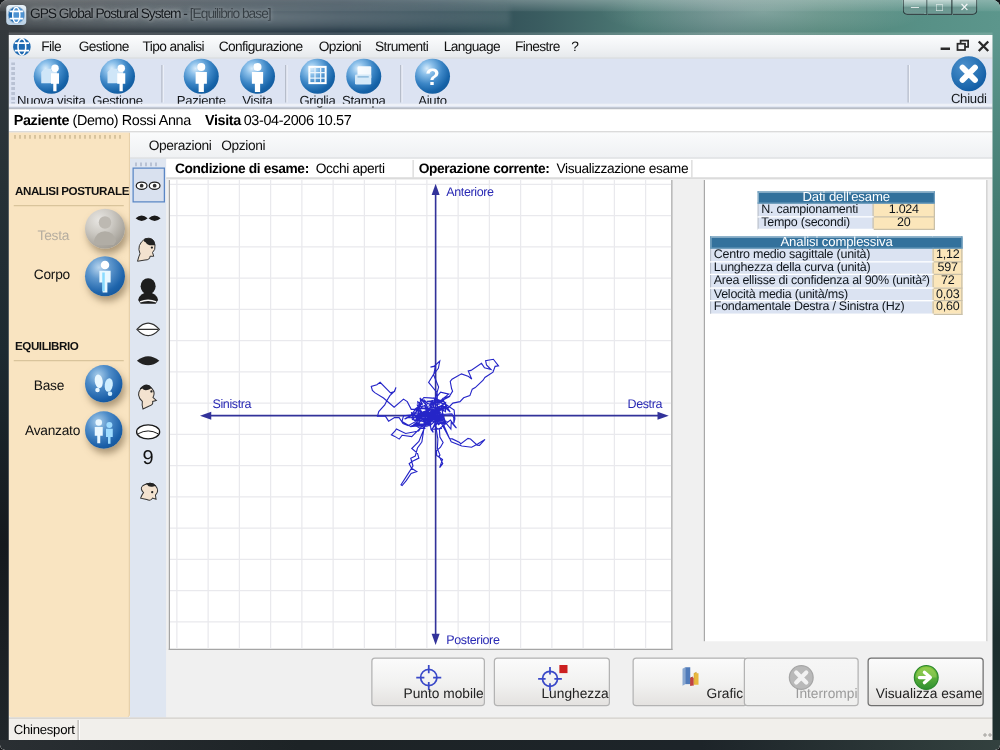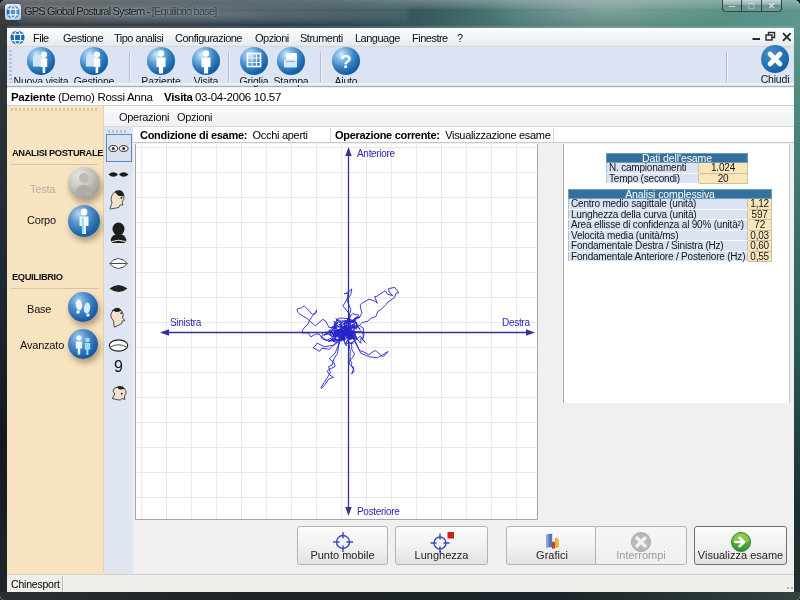--- a/index.html
+++ b/index.html
@@ -46,31 +46,31 @@
 #iconstrip{position:absolute;left:104px;top:127px;width:29px;height:447px;background:#dfe6f1}
 #iconstrip .sgrip2{position:absolute;left:4px;top:3px;width:20px;height:3px;background:repeating-linear-gradient(to right,#b9c2d4 0 2px,transparent 2px 4px)}
 .strico{position:absolute;left:4px;width:21px;height:21px}
 
 #tabrow{position:absolute;left:104px;top:106px;width:690px;height:21px;background:linear-gradient(#fafbfc,#eff1f3);border-bottom:1px solid #d8dadd;font-size:11px;letter-spacing:-0.3px;color:#111}
 
 #condbar{position:absolute;left:133px;top:127px;width:661px;height:16px;background:#fff;border-bottom:1px solid #c8c8c8;font-size:11px;letter-spacing:-0.3px;color:#000;white-space:nowrap}
 
 #contentbg{position:absolute;left:133px;top:143px;width:661px;height:431px;background:#f0f0f0}
 #chart{position:absolute;left:135px;top:144px;width:403px;height:376px;background:#fff;border:1px solid #a5a5a5;border-top:none}
-#rightpanel{position:absolute;left:563px;top:144px;width:227px;height:259px;background:#fff;border-left:1px solid #a8a8a8;border-right:1px solid #c8c8c8}
+#rightpanel{position:absolute;left:563px;top:144px;width:227px;height:369px;background:#fff;border-left:1px solid #a8a8a8;border-right:1px solid #c8c8c8}
 
 table{border-collapse:collapse;font-size:10px;letter-spacing:-0.2px;color:#10161c}
 #t1{position:absolute;left:42px;top:9px}
 #t2{position:absolute;left:4px;top:45px}
 th{background:#33719c;color:#fff;font-weight:normal;font-size:10.5px;letter-spacing:-0.1px;border:1px solid #6d9cbb;height:8px;line-height:8px;padding:0}
 td{height:9px;padding:0 2px;line-height:9.5px;white-space:nowrap}
 td.lab{background:#dbe3f2;border-bottom:1px solid #fff;border-left:1px solid #b8bfcc}
 td.val{background:#fbe6ba;border:1px solid #c9c0a8;text-align:center}
 
-.bbtn{position:absolute;top:526px;width:92px;height:39px;background:linear-gradient(#fbfbfb,#f1f1f0 55%,#e4e2e0);border:1px solid #b3b3b3;border-radius:3px;font-size:11px;color:#222;text-align:center}
+.bbtn{position:absolute;top:526px;width:92px;height:39px;background:linear-gradient(#fbfbfb,#f1f1f0 55%,#e4e2e0);border:1px solid #b3b3b3;border-radius:3px;font-size:11px;color:#222;text-align:right}
 .bbtn .blab{position:absolute;bottom:3px;left:0;right:0}
 .bbtn svg{position:absolute;top:4px;left:50%;transform:translateX(-50%)}
 .bbtn.dis{color:#9b9b9b;background:linear-gradient(#f6f6f6,#efefee)}
 
 #statusbar{position:absolute;left:7px;top:574px;width:794px;height:18px;background:#f1efeb;border-top:1px solid #d2d0cb;font-size:10.5px;letter-spacing:-0.2px;color:#000}
 #botborder{position:absolute;left:0;top:592px;width:800px;height:8px;background:linear-gradient(to right,#2a2f33,#1d2326 30%,#1d2429 70%,#33413f);border-radius:0 0 4px 4px}
 #lborder{position:absolute;left:0;top:24px;width:7px;height:572px;background:linear-gradient(to bottom,#33383c,#263136 22%,#1d2a31 45%,#15191d 72%,#20262a)}
 #rborder{position:absolute;right:0;top:24px;width:6px;height:572px;background:linear-gradient(to bottom,#5d978e,#447c72 25%,#2b5c55 55%,#1c2e2e 85%,#20302e)}
 </style></head>
 <body>
@@ -337,24 +337,20 @@
             <td class="val">72</td>
           </tr>
    <tr>
             <td class="lab">Velocità media (unità/ms)</td>
             <td class="val">0,03</td>
           </tr>
    <tr>
             <td class="lab">Fondamentale Destra / Sinistra (Hz)</td>
             <td class="val">0,60</td>
           </tr>
-   <tr>
-            <td class="lab">Fondamentale Anteriore / Posteriore (Hz)</td>
-            <td class="val">0,55</td>
-          </tr>
   </tbody>
       </table>
  </div>
  <div class="bbtn" style="left:297px;width:91px">
       <svg width="26" height="22" viewBox="0 0 26 22">
         <g stroke="#3a49c8" stroke-width="1.4" fill="none">
           <circle cx="13" cy="11" r="6.5"></circle>
           <path d="M13 1 v6.5 M13 14.5 v6.5 M3 11 h6.5 M16.5 11 h6.5"></path>
         </g>
       </svg>

